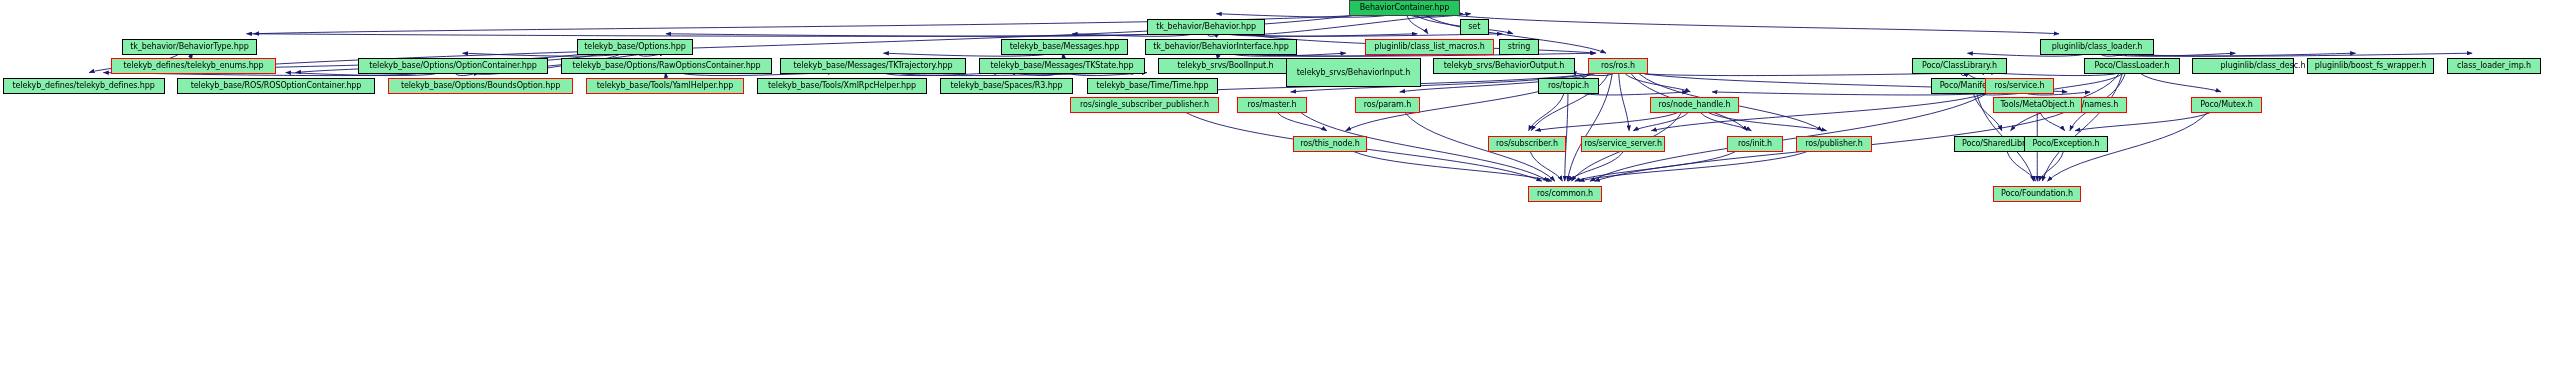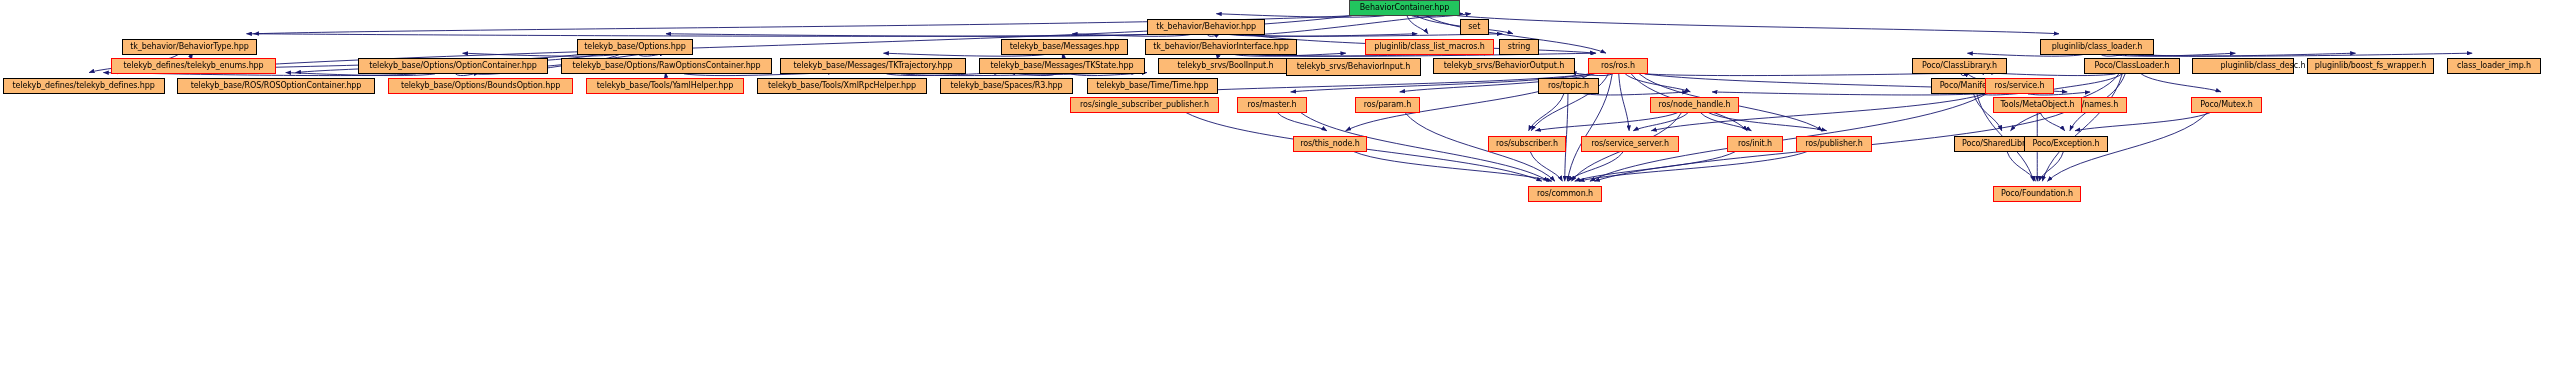--- a/index.html
+++ b/index.html
@@ -11,21 +11,21 @@
     font-family:"DejaVu Sans","Liberation Sans",sans-serif;
     overflow:hidden;
   }
   #edges{position:absolute;left:0;top:0;width:2576px;height:376px;pointer-events:none;}
   .node{
     position:absolute;
     box-sizing:border-box;
     display:flex;
     align-items:center;
     justify-content:center;
-    background:#fdba74;
+    background:#86efac;
     border:0.6px solid #000000;
     color:#000000;
     font-size:8px;
     line-height:1;
     white-space:nowrap;
     letter-spacing:-0.1px;
     z-index:5;
   }
   .node.red{border-color:#ff0000;}
   .node.root{background:#22c55e;border-color:#404040;}
@@ -182,21 +182,21 @@
       </div>
       <div class="node" style="left: 780px; top: 58px; width: 186px; height: 15.5px;">
         <span class="lbl">telekyb_base/Messages/TKTrajectory.hpp</span>
       </div>
       <div class="node" style="left: 979px; top: 58px; width: 166px; height: 15.5px;">
         <span class="lbl">telekyb_base/Messages/TKState.hpp</span>
       </div>
       <div class="node" style="left: 1158px; top: 58px; width: 135px; height: 15.5px;">
         <span class="lbl">telekyb_srvs/BoolInput.h</span>
       </div>
-      <div class="node" style="left: 1286px; top: 58px; width: 135px; height: 18px;">
+      <div class="node" style="left: 1286px; top: 58px; width: 135px; height: 29px;">
         <span class="lbl">telekyb_srvs/BehaviorInput.h</span>
       </div>
       <div class="node" style="left: 1433px; top: 58px; width: 142px; height: 15.5px;">
         <span class="lbl">telekyb_srvs/BehaviorOutput.h</span>
       </div>
       <div class="node red" style="left: 1588px; top: 58px; width: 60px; height: 15.5px;">
         <span class="lbl">ros/ros.h</span>
       </div>
       <div class="node" style="left: 1912px; top: 58px; width: 95px; height: 15.5px;">
         <span class="lbl">Poco/ClassLibrary.h</span>
@@ -263,21 +263,21 @@
       </div>
       <div class="node red" style="left: 2191px; top: 97px; width: 71px; height: 15.5px;">
         <span class="lbl">Poco/Mutex.h</span>
       </div>
       <div class="node red" style="left: 1293px; top: 136px; width: 74px; height: 15.5px;">
         <span class="lbl">ros/this_node.h</span>
       </div>
       <div class="node red" style="left: 1488px; top: 136px; width: 78px; height: 15.5px;">
         <span class="lbl">ros/subscriber.h</span>
       </div>
-      <div class="node red" style="left: 1581px; top: 136px; width: 98px; height: 15.5px;">
+      <div class="node red" style="left: 1581px; top: 136px; width: 84px; height: 15.5px;">
         <span class="lbl">ros/service_server.h</span>
       </div>
       <div class="node red" style="left: 1727px; top: 136px; width: 56px; height: 15.5px;">
         <span class="lbl">ros/init.h</span>
       </div>
       <div class="node red" style="left: 1796px; top: 136px; width: 76px; height: 15.5px;">
         <span class="lbl">ros/publisher.h</span>
       </div>
       <div class="node" style="left: 1954px; top: 136px; width: 98px; height: 15.5px;">
         <span class="lbl">Poco/SharedLibrary.h</span>

